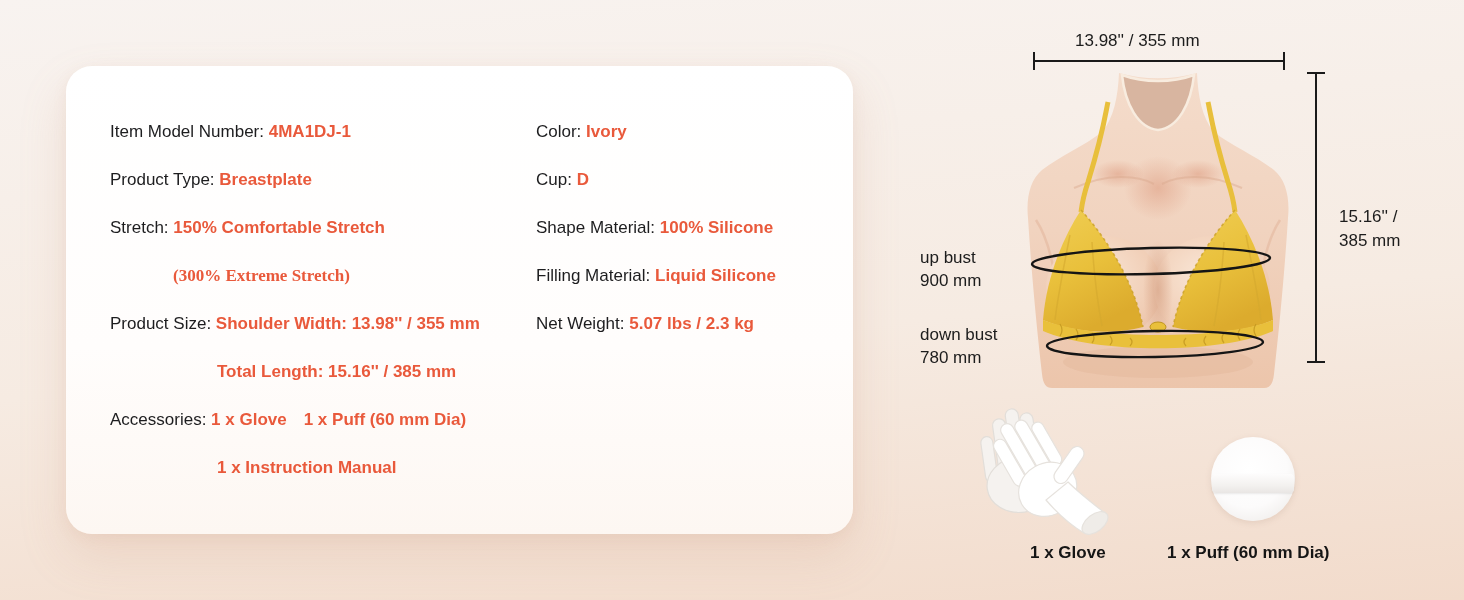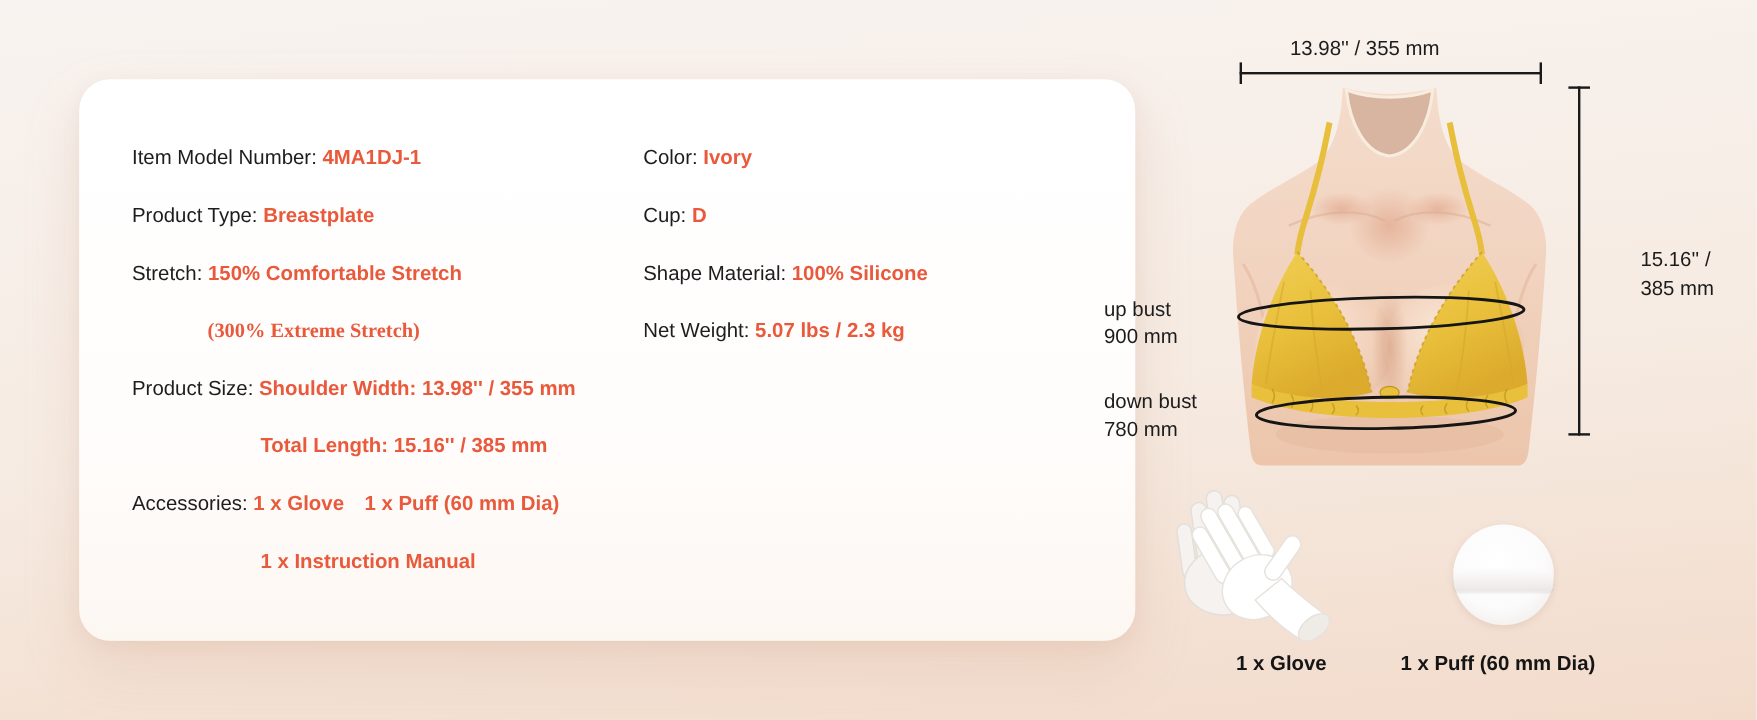--- a/index.html
+++ b/index.html
@@ -7,21 +7,21 @@
     width:1464px;height:600px;overflow:hidden;
     font-family:"Liberation Sans","DejaVu Sans",sans-serif;
     color:#1d1d1f;
   }
   .canvas{
     position:relative;width:1464px;height:600px;
     background:linear-gradient(175deg,#f8f3f0 0%,#f6ebe2 55%,#f2dbcb 100%);
   }
   
   .card{
-    position:absolute;left:66px;top:66px;width:880px;height:468px;
+    position:absolute;left:66px;top:66px;width:787px;height:468px;
     background:linear-gradient(180deg,#ffffff 0%,#fffdfc 60%,#fdf7f2 100%);
     border-radius:26px;
     box-shadow:0 22px 48px rgba(199,146,115,.18),0 4px 14px rgba(199,146,115,.10);
   }
   .card-body{display:flex;padding:42px 0 0 44px;}
   .col-left{width:426px;}
   .col-right{flex:1;}
   .spec-row{height:48px;line-height:48px;font-size:17px;white-space:nowrap;}
   .spec-row.indent-a{padding-left:63px;font-family:Liberation Serif, serif;}
   .spec-row.indent-b{padding-left:107px;}
@@ -39,21 +39,21 @@
   .dim-h::before{left:0;}
   .dim-h::after{right:0;}
   .dim-v{
     position:absolute;left:1315px;top:72px;width:2px;height:291px;background:#1a1a1a;
   }
   .dim-v::before,.dim-v::after{
     content:"";position:absolute;left:-8px;width:18px;height:2px;background:#1a1a1a;
   }
   .dim-v::before{top:0;}
   .dim-v::after{bottom:0;}
-  .dim-v-label{left:1339px;top:205px;line-height:24px;text-align:left;margin-left:28px;}
+  .dim-v-label{left:1339px;top:205px;line-height:24px;text-align:left;}
   .bust-label{width:130px;text-align:left;line-height:23px;}
   .up-bust{left:920px;top:246px;}
   .down-bust{left:920px;top:323px;}
   
   .torso-svg{position:absolute;left:1022px;top:70px;width:272px;height:322px;}
   .glove-svg{position:absolute;left:976px;top:402px;width:162px;height:136px;}
   .puff{
     position:absolute;left:1211px;top:437px;width:84px;height:84px;border-radius:50%;
     background:radial-gradient(circle at 45% 38%,#ffffff 0%,#fcfbfb 55%,#f0eeec 84%,#e7e5e3 100%);
     box-shadow:0 2px 6px rgba(160,130,110,.18);
@@ -102,20 +102,23 @@
       </div>
       <div class="col-right">
         <div class="spec-row">
           <span class="spec-label">Color: </span><span class="spec-value">Ivory</span>
         </div>
         <div class="spec-row">
           <span class="spec-label">Cup: </span><span class="spec-value">D</span>
         </div>
         <div class="spec-row">
           <span class="spec-label">Shape Material: </span><span class="spec-value">100% Silicone</span>
+        </div>
+        <div class="spec-row">
+          <span class="spec-label">Filling Material: </span><span class="spec-value">Liquid Silicone</span>
         </div>
         <div class="spec-row">
           <span class="spec-label">Net Weight: </span><span class="spec-value">5.07 lbs / 2.3 kg</span>
         </div>
       </div>
     </div>
   </div>
 
   <div class="anno dim-h-label">13.98'' / 355 mm</div>
   <div class="dim-h"></div>

